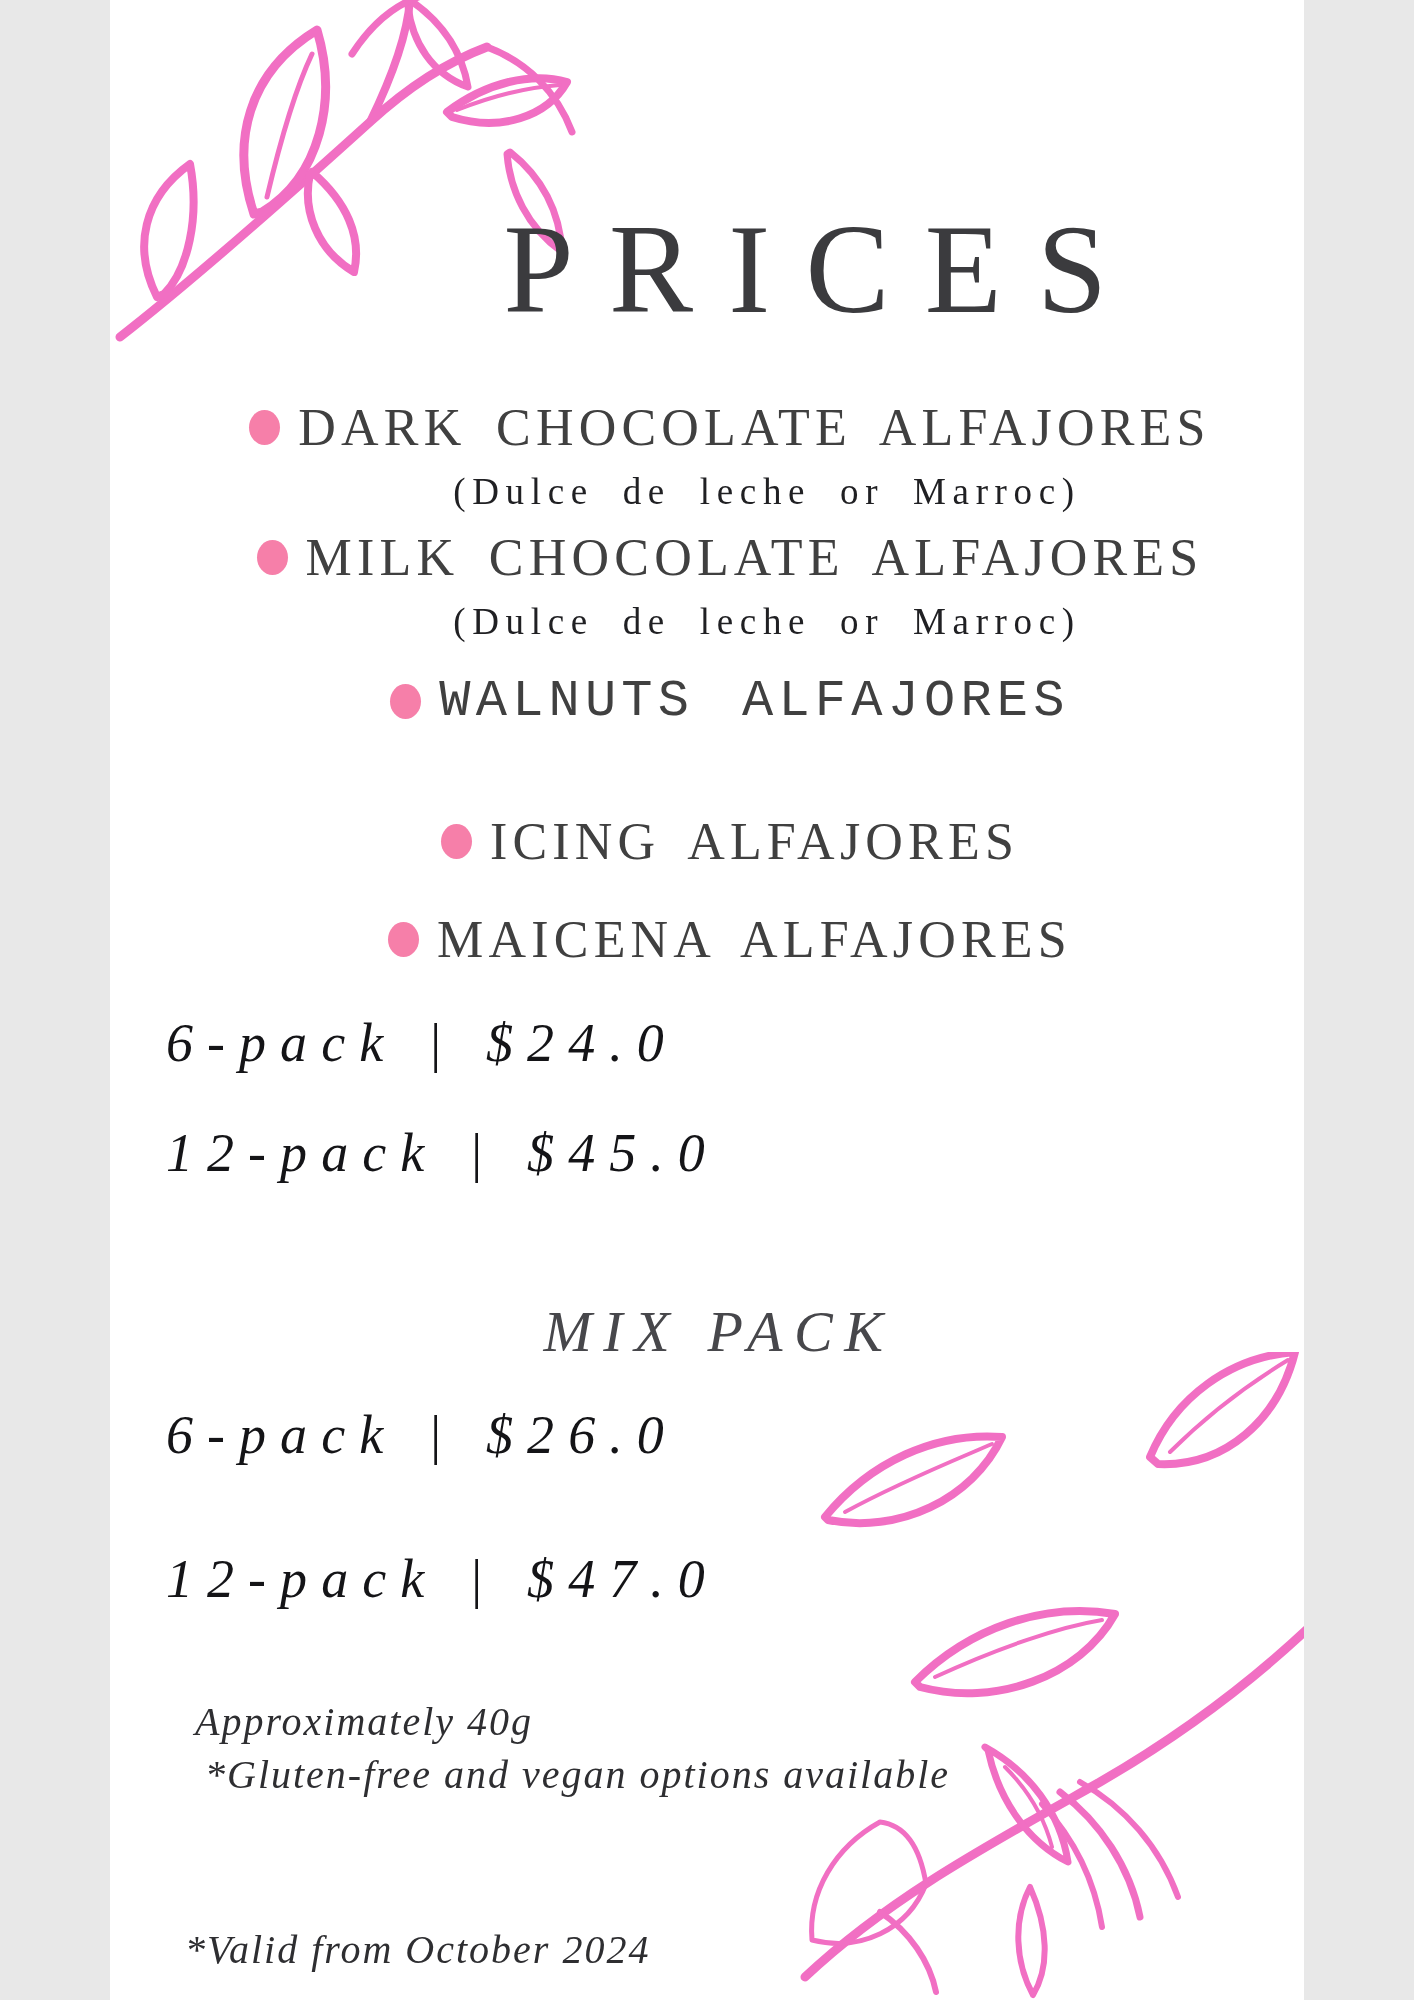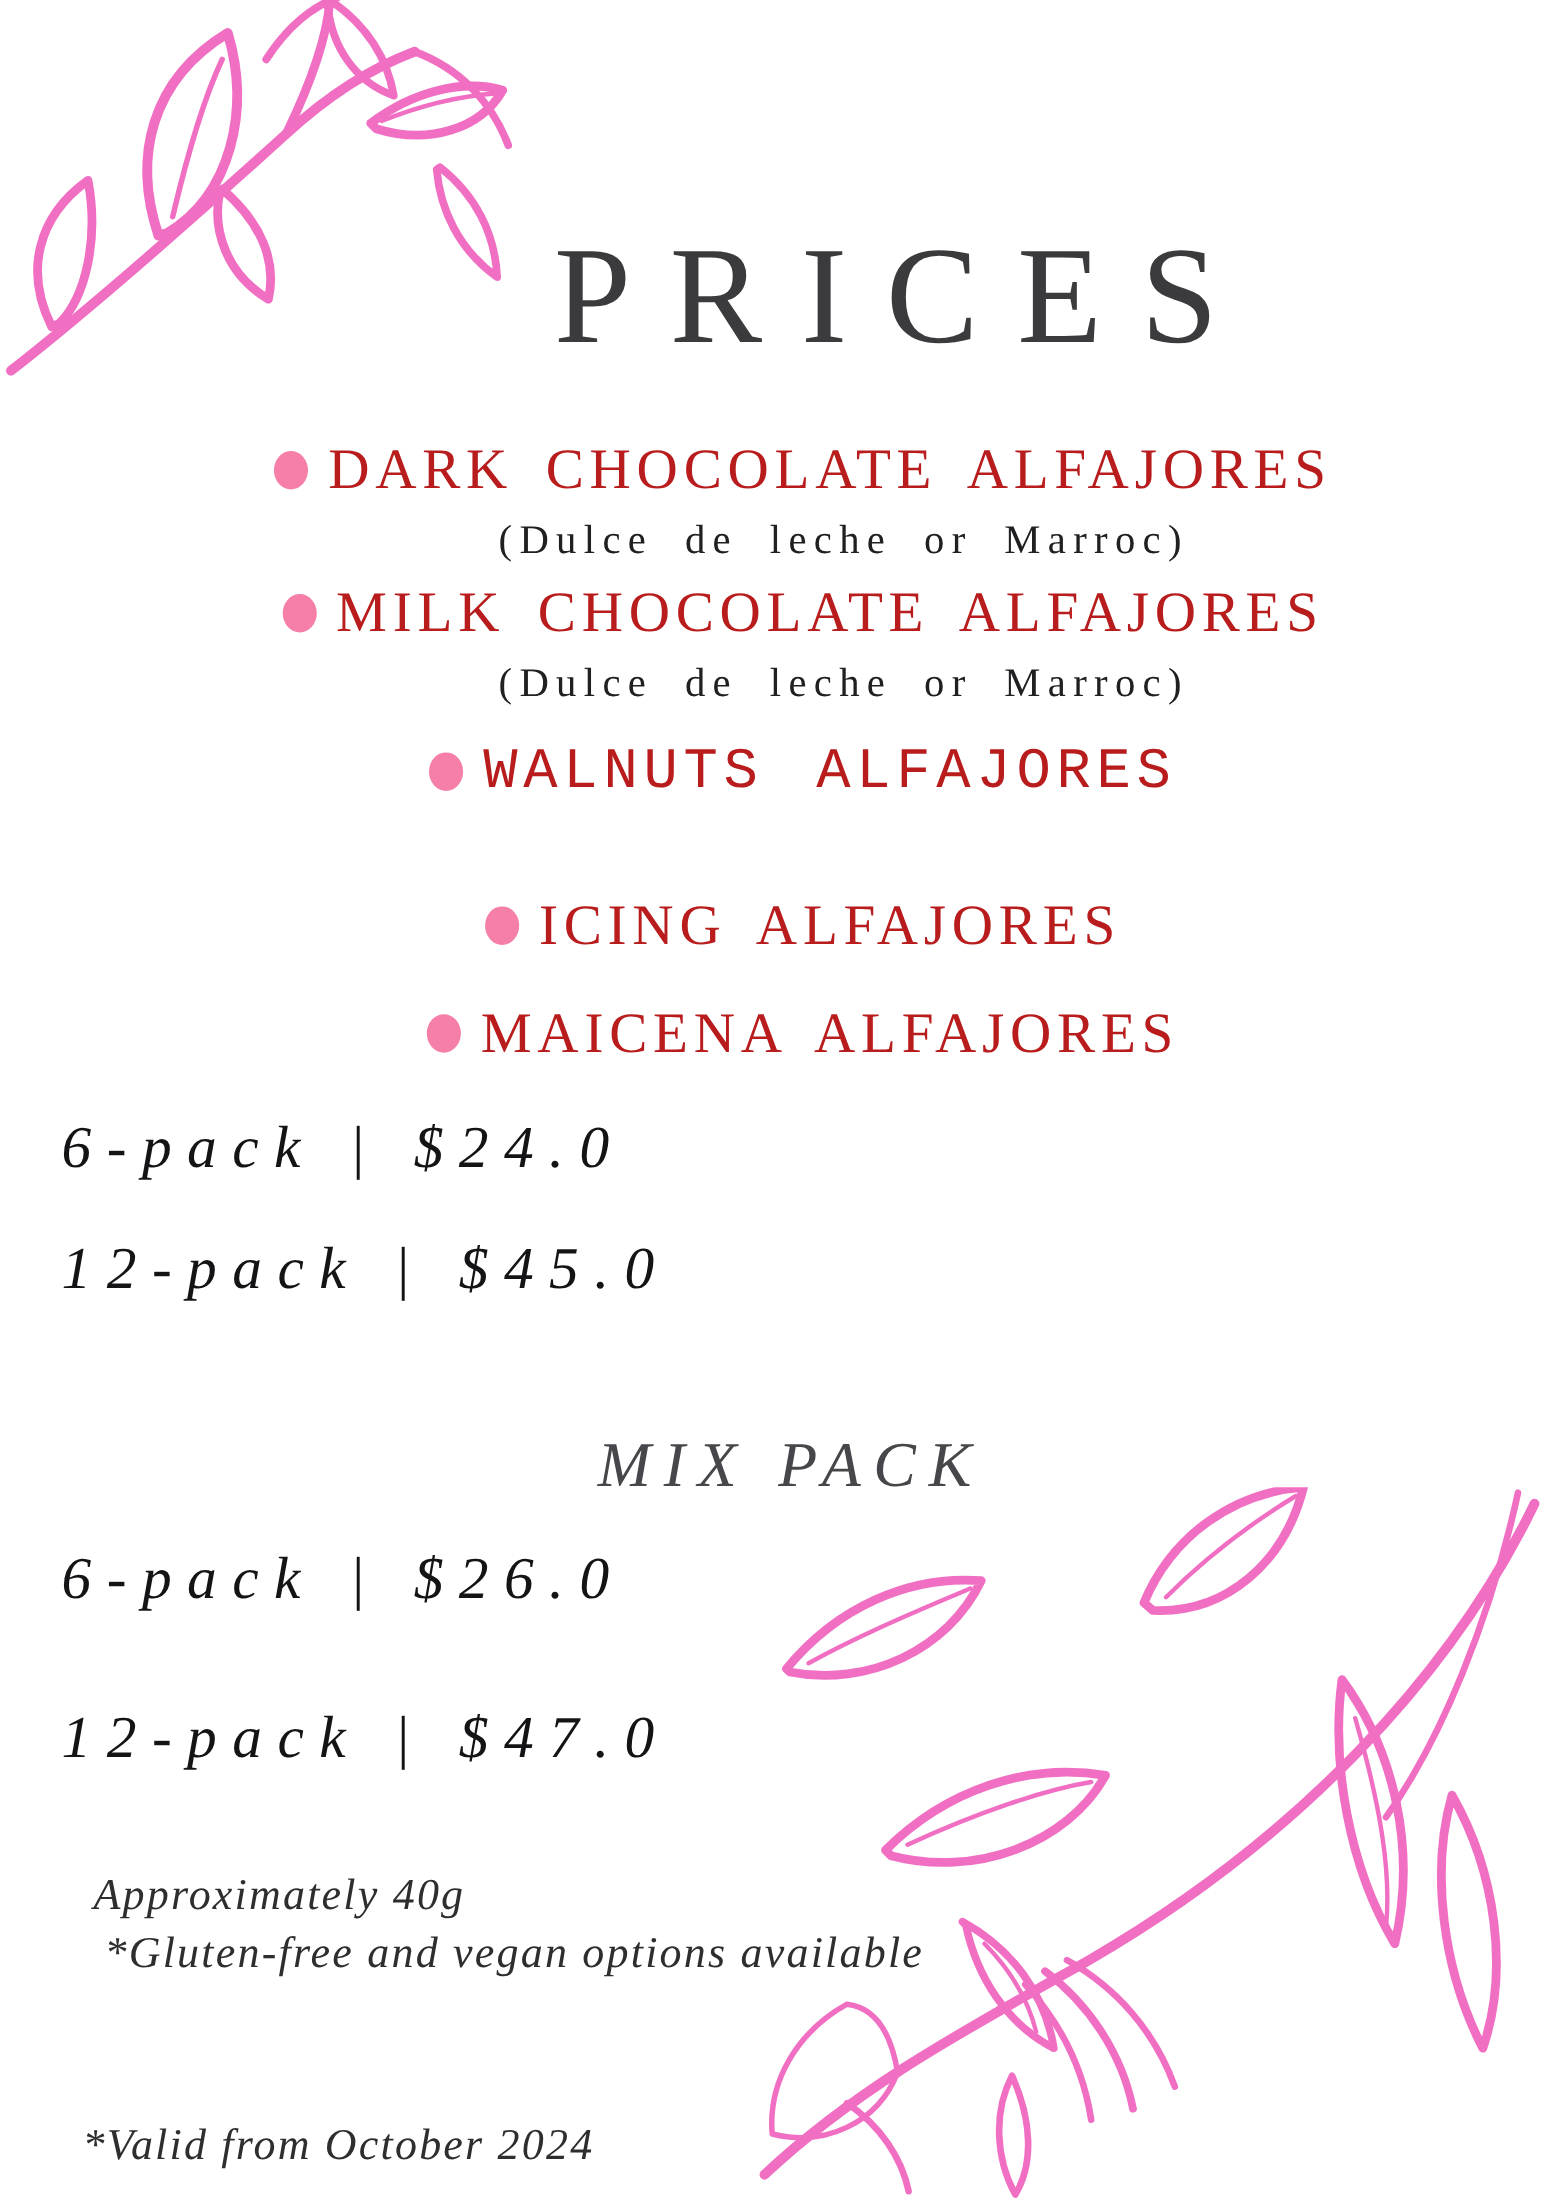--- a/index.html
+++ b/index.html
@@ -1,18 +1,18 @@
 <!DOCTYPE html>
 <html><head>
 <meta charset="utf-8">
 <style>
   html,body { margin:0; padding:0; background:#e8e8e8; }
   .page {
     position:relative;
-    width:1414px; height:2000px;
+    width:1194px; height:2000px;
     margin:0 auto;
     background:#ffffff;
     overflow:hidden;
     font-family:"Liberation Serif", serif;
   }
   .abs { position:absolute; left:0; width:100%; box-sizing:border-box; }
 
   
   .title {
     top:198px;
@@ -36,21 +36,21 @@
     width:31px; height:35px;
     border-radius:50%;
     background:#f67fa9;
     margin-right:18px;
     flex:0 0 auto;
   }
   .item-label {
     font-size:52px;
     letter-spacing:0.10em;
     word-spacing:0.22em;
-    color:#b91c1c;
+    color:#404040;
     white-space:nowrap;
   }
 
   
   .sub-line {
     text-align:center;
     padding-left:120px;
     font-size:37px;
     letter-spacing:0.18em;
     word-spacing:0.35em;

